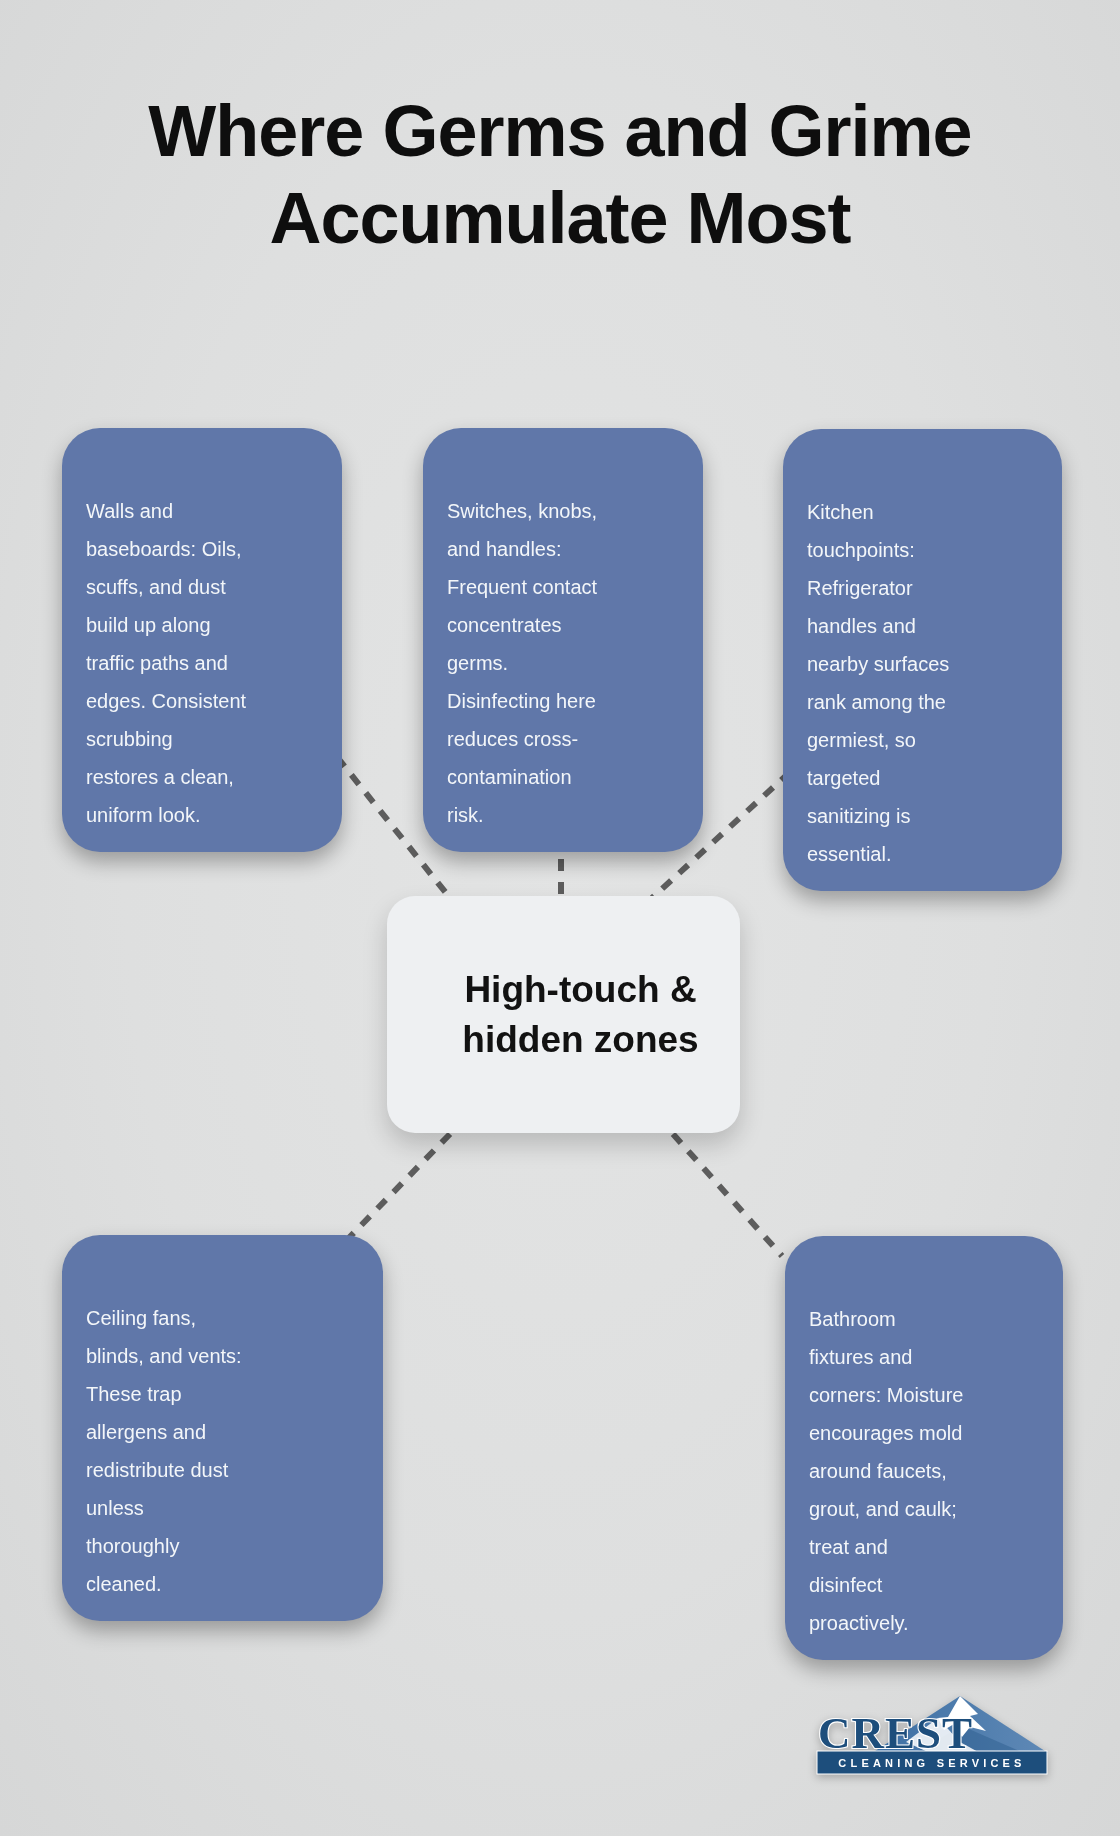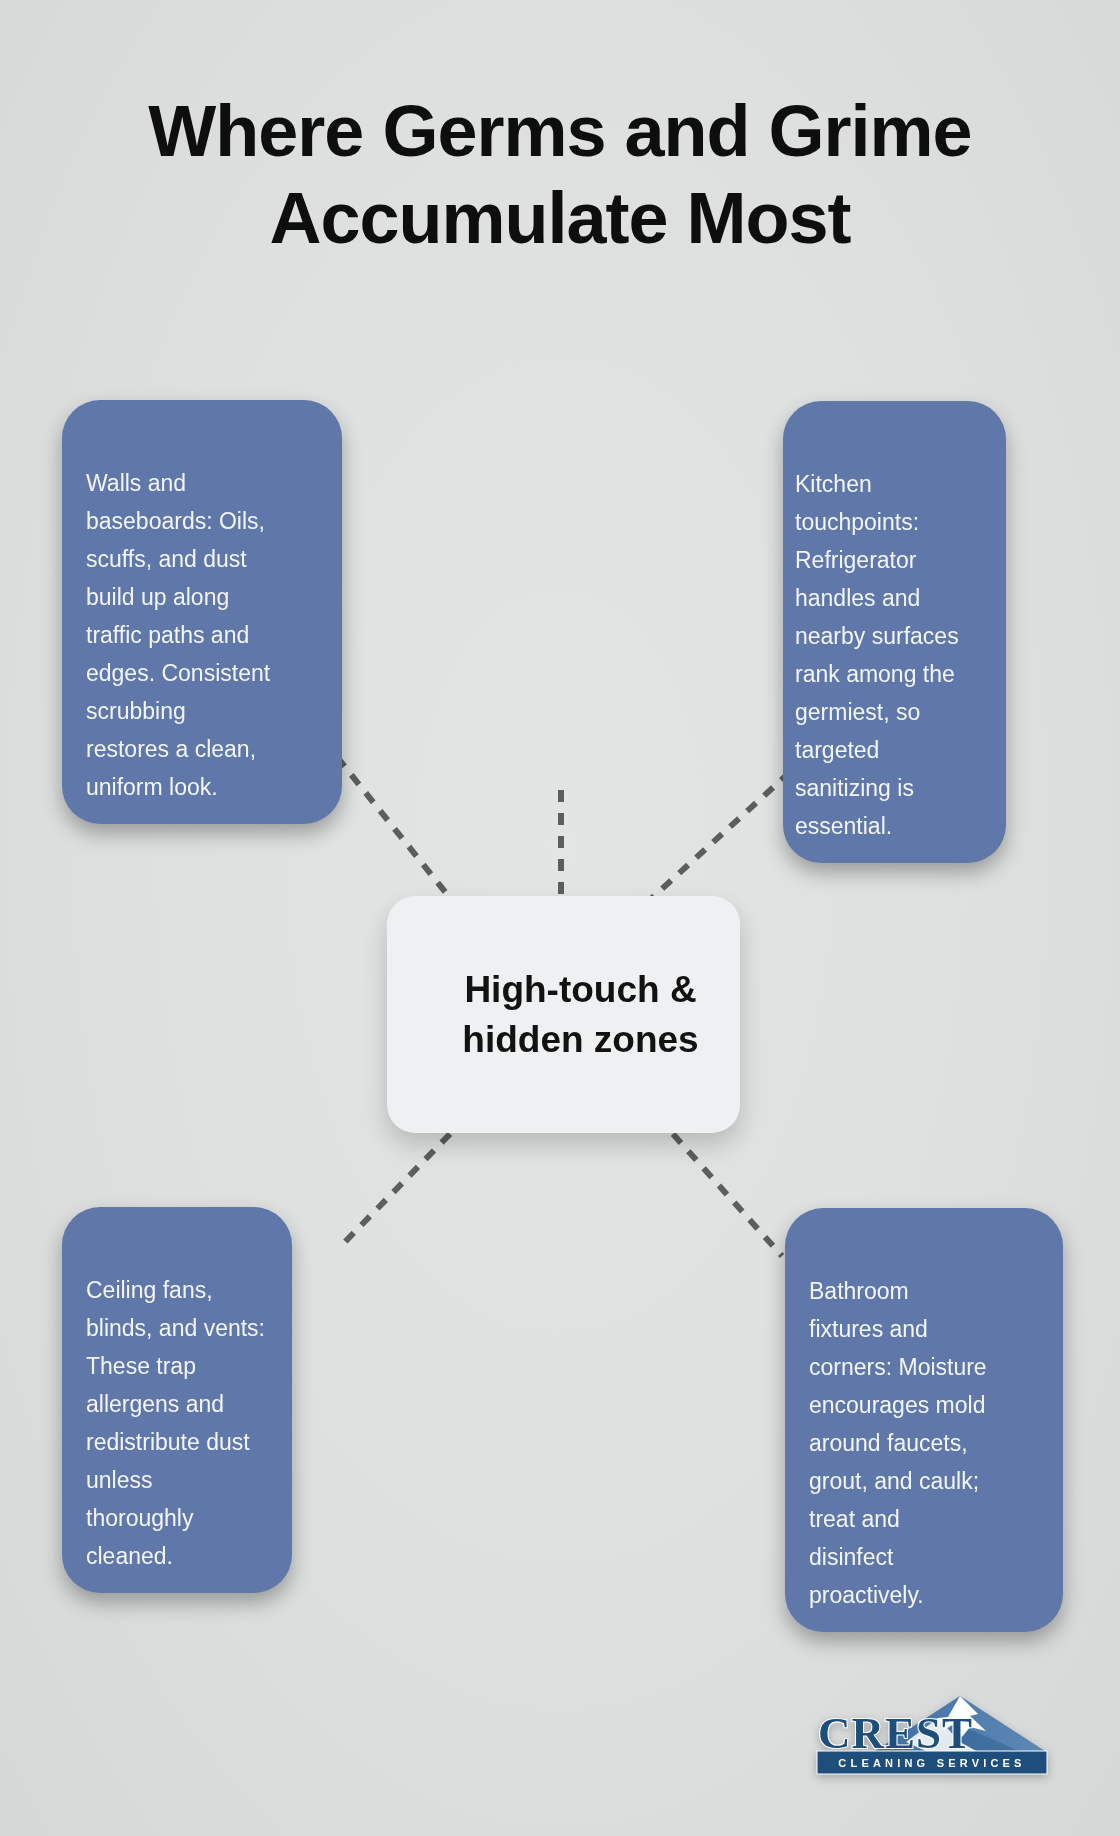--- a/index.html
+++ b/index.html
@@ -39,29 +39,30 @@
     stroke-dasharray: 12 11;
   }
 
   .node {
     position: absolute;
     box-sizing: border-box;
     background: #6077a9;
     color: #f3f6f9;
     border-radius: 38px;
     padding: 26px 24px 18px 24px;
-    font-size: 23px;
+    font-size: 20px;
     line-height: 38px;
     white-space: pre-line;
     box-shadow: 0 10px 20px rgba(0,0,0,0.30);
+    margin-top: 28px;
   }
   .n1 { left: 62px;  top: 400px;  width: 280px; min-height: 386px; }
   .n2 { left: 423px; top: 400px;  width: 280px; min-height: 386px; }
-  .n3 { left: 783px; top: 401px;  width: 223px; min-height: 424px; padding-left: 12px; }
-  .n4 { left: 62px;  top: 1207px; width: 230px; min-height: 358px; }
+  .n3 { left: 783px; top: 401px;  width: 279px; min-height: 424px; }
+  .n4 { left: 62px;  top: 1207px; width: 321px; min-height: 358px; }
   .n5 { left: 785px; top: 1208px; width: 278px; min-height: 388px; }
 
   .center-node {
     position: absolute;
     left: 387px; top: 896px;
     width: 353px; height: 237px;
     box-sizing: border-box;
     background: #eef0f2;
     border-radius: 28px;
     box-shadow: 0 12px 24px rgba(0,0,0,0.18);
@@ -122,20 +123,31 @@
 baseboards: Oils,
 scuffs, and dust
 build up along
 traffic paths and
 edges. Consistent
 scrubbing
 restores a clean,
 uniform look.</span>
   </div>
 
+  <div class="node n2">
+    <span>Switches, knobs,
+and handles:
+Frequent contact
+concentrates
+germs.
+Disinfecting here
+reduces cross-
+contamination
+risk.</span>
+  </div>
 
   <div class="node n3">
     <span>Kitchen
 touchpoints:
 Refrigerator
 handles and
 nearby surfaces
 rank among the
 germiest, so
 targeted

